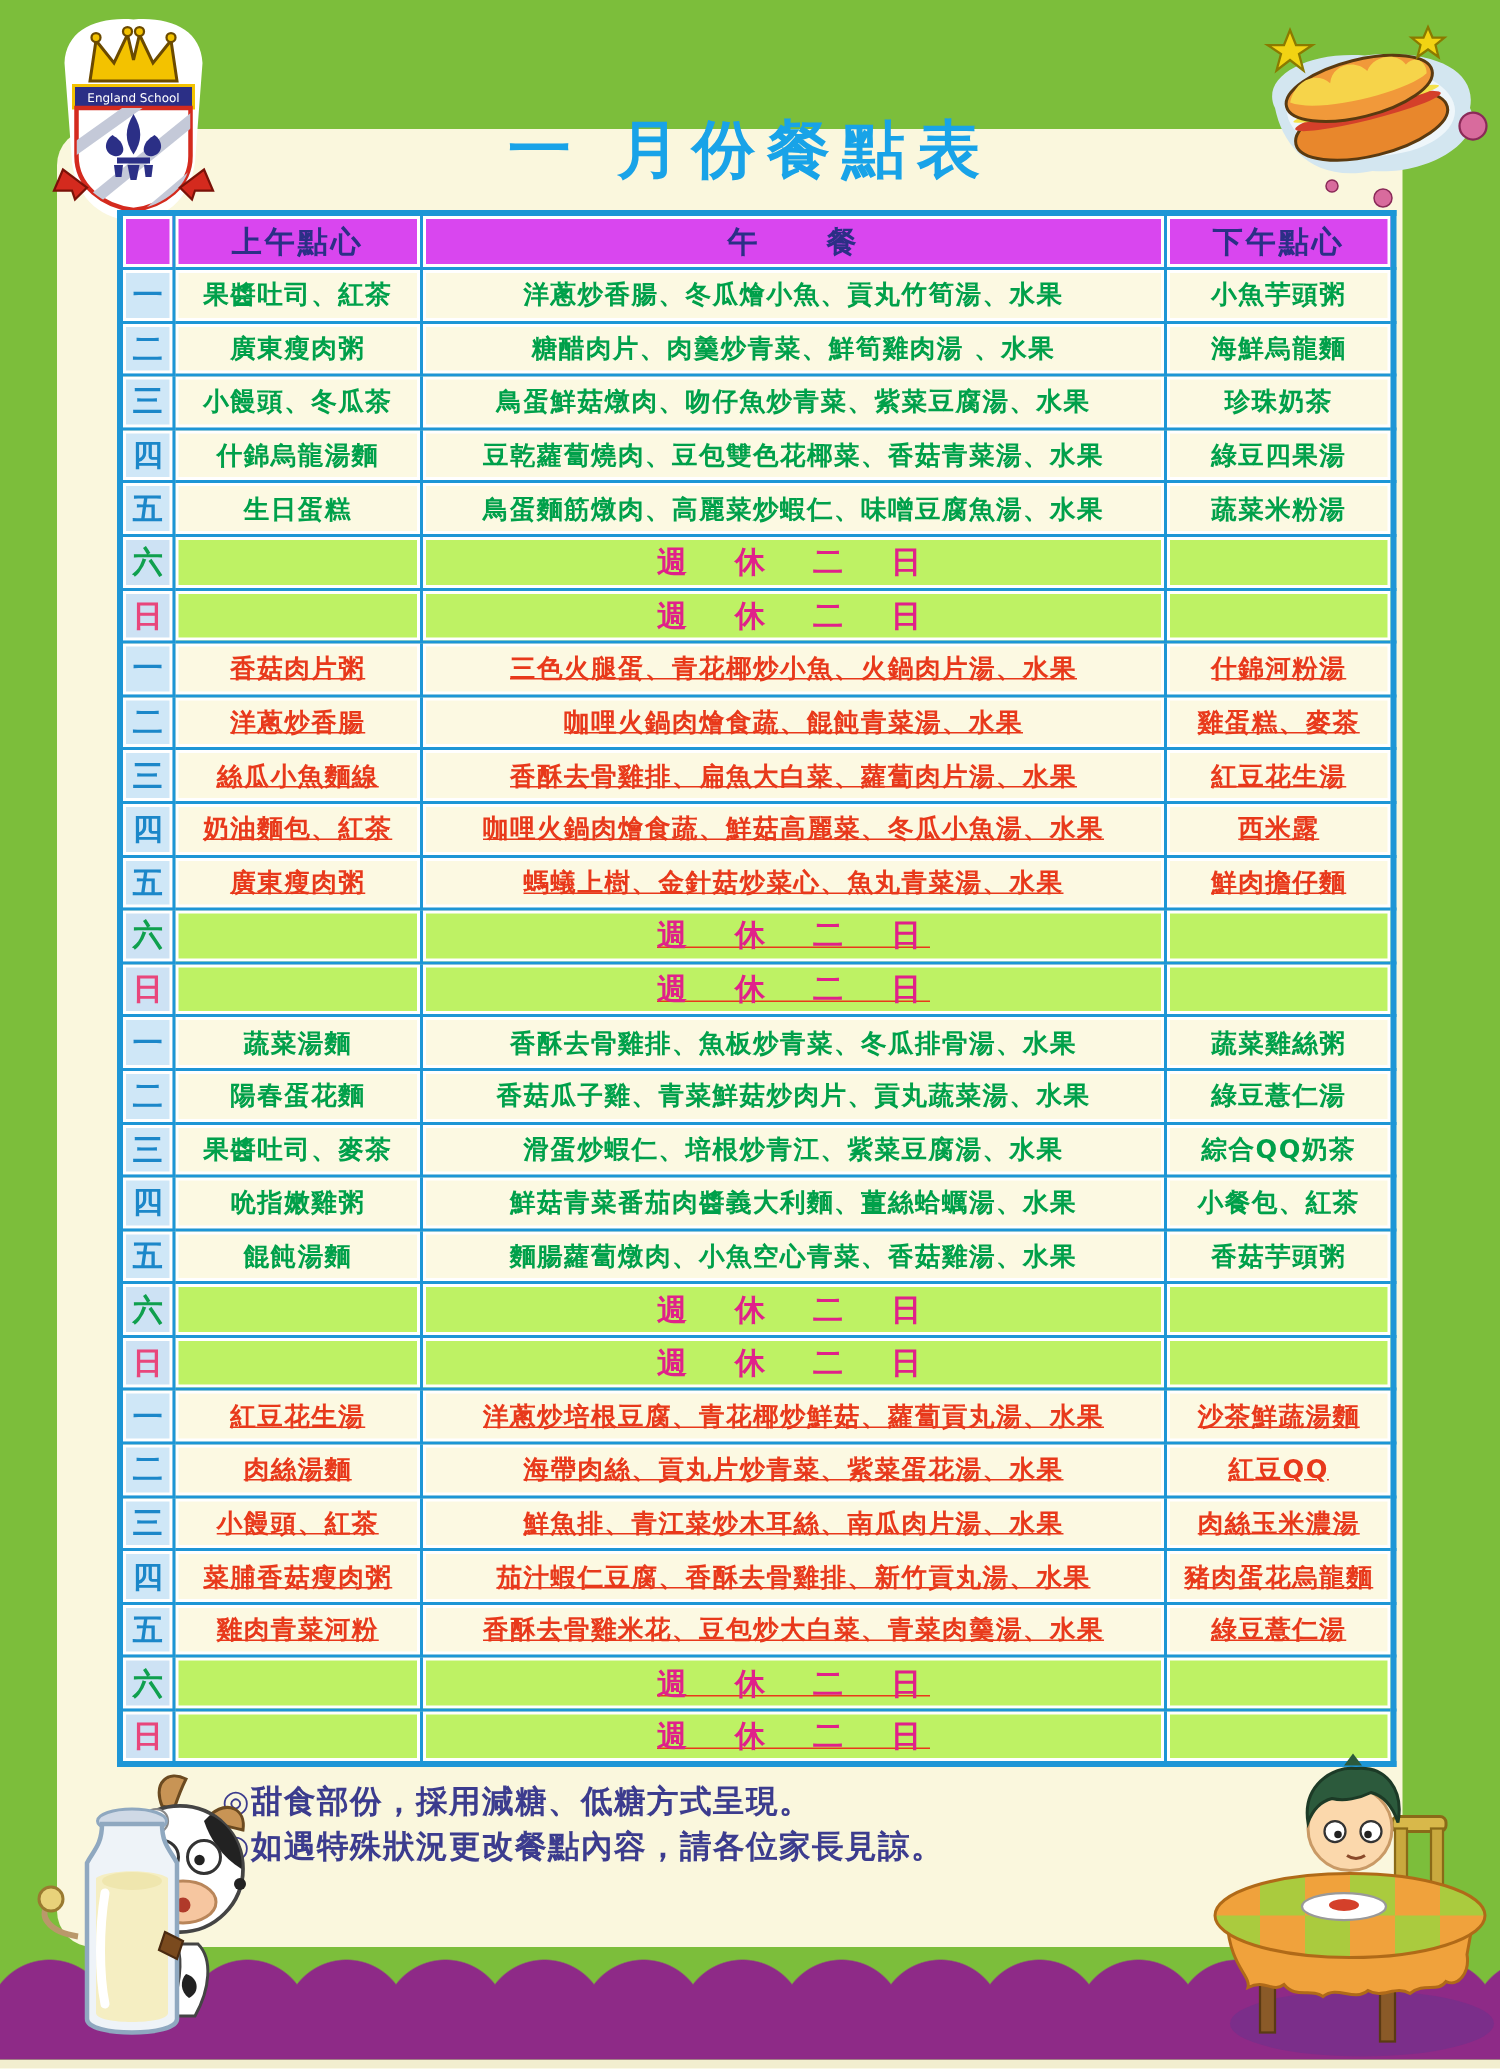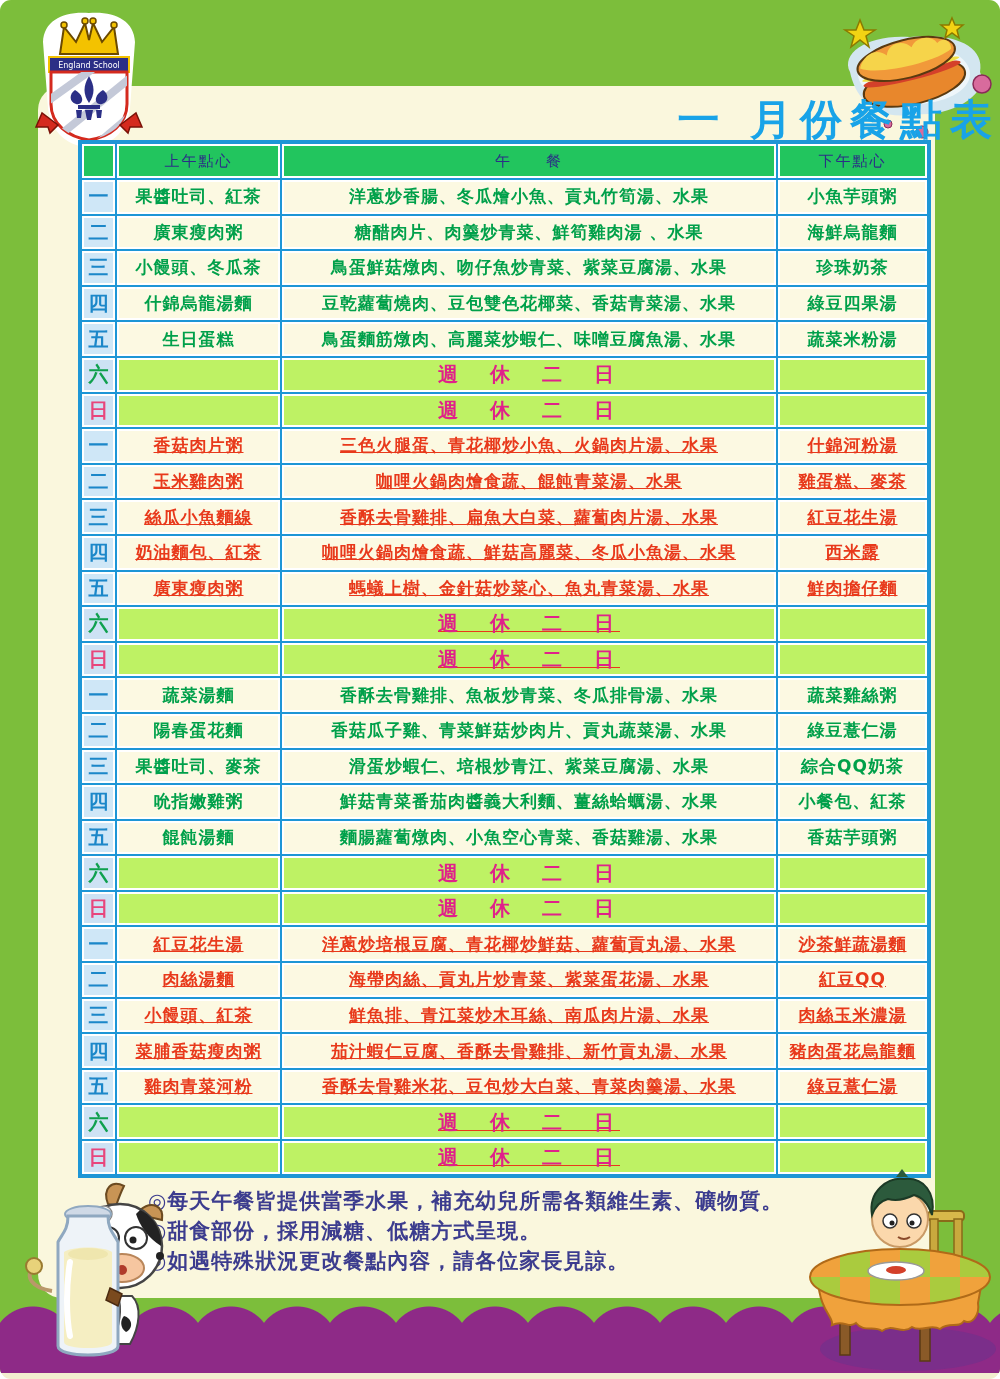--- a/index.html
+++ b/index.html
@@ -1,30 +1,30 @@
 <!DOCTYPE html>
 <html style="--title-blue: #18a3e8; --header-navy: #2b2f86; --menu-green: #00a04a; --menu-red: #e8391b; --weekend-pink: #e0218a; --note-indigo: #3c3c8e; --border-blue: #1d96d6;"><head>
 <meta charset="utf-8">
 <style>
   html,body{margin:0;padding:0;}
   body{font-family:"DejaVu Sans",sans-serif;}
-  .page{position:relative;width:1000px;height:1379px;background:#f2eecf;overflow:hidden;border-radius:11px;}
+  .page{position:relative;width:1000px;height:1379px;background:#f2eecf;overflow:hidden;}
   .bg-green{position:absolute;left:0;top:0;width:1000px;height:1373px;background:#7cbe3b;}
   .panel{position:absolute;left:38px;top:86px;width:897px;height:1212px;background:#faf7dd;border-radius:24px;}
-  .page-title{position:absolute;left:0;top:92px;width:1000px;text-align:right;
+  .page-title{position:absolute;left:0;top:72px;width:1000px;text-align:center;
     font-size:42px;font-weight:bold;letter-spacing:8px;color:var(--title-blue,#18a3e8);}
   
   .menu-table{position:absolute;left:78px;top:140px;width:849px;height:1036px;
     border-collapse:collapse;table-layout:fixed;border:4px solid var(--border-blue,#1d96d6);}
   .menu-table th,.menu-table td{border:2px solid var(--border-blue,#1d96d6);
     box-shadow:inset 0 0 0 2px #ffffff;padding:0;text-align:center;vertical-align:middle;
     overflow:hidden;white-space:nowrap;}
   .menu-table thead tr{height:37px;}
   .menu-table tbody tr{height:35.6px;}
-  .menu-table th{background:#22c55e;color:var(--header-navy,#2b2f86);font-size:15px;font-weight:normal;letter-spacing:2px;}
+  .menu-table th{background:#d946ef;color:var(--header-navy,#2b2f86);font-size:20px;font-weight:bold;letter-spacing:2px;}
   td.day-cell{background:#cfe7f7;font-size:20px;font-weight:bold;}
   td.food-cell{background:#fcf9e2;font-size:17px;font-weight:bold;letter-spacing:1px;}
   tr.weekend-row td{background:#bef264;}
   tr.weekend-row td.day-cell{background:#cde2f4;}
   .week-green td.food-cell{color:var(--menu-green,#00a04a);}
   .week-red td.food-cell{color:var(--menu-red,#e8391b);text-decoration:underline;}
   .weekend-label{color:var(--weekend-pink,#e0218a);font-size:20px;font-weight:bold;letter-spacing:6px;}
   .day-weekday{color:#1b87c9;}
   .day-sat{color:#0fa04e;}
   .day-sun{color:#e8467c;}
@@ -160,21 +160,21 @@
           <td class="food-cell"></td>
         </tr>
         <tr class="week-red">
           <td class="day-cell"><span class="day-weekday">一</span></td>
           <td class="food-cell">香菇肉片粥</td>
           <td class="food-cell">三色火腿蛋、青花椰炒小魚、火鍋肉片湯、水果</td>
           <td class="food-cell">什錦河粉湯</td>
         </tr>
         <tr class="week-red">
           <td class="day-cell"><span class="day-weekday">二</span></td>
-          <td class="food-cell">玉米雞肉粥</td>
+          <td class="food-cell">洋蔥炒香腸</td>
           <td class="food-cell">咖哩火鍋肉燴食蔬、餛飩青菜湯、水果</td>
           <td class="food-cell">雞蛋糕、麥茶</td>
         </tr>
         <tr class="week-red">
           <td class="day-cell"><span class="day-weekday">三</span></td>
           <td class="food-cell">絲瓜小魚麵線</td>
           <td class="food-cell">香酥去骨雞排、扁魚大白菜、蘿蔔肉片湯、水果</td>
           <td class="food-cell">紅豆花生湯</td>
         </tr>
         <tr class="week-red">
@@ -282,21 +282,20 @@
         <tr class="week-red weekend-row">
           <td class="day-cell"><span class="day-sun">日</span></td>
           <td class="food-cell"></td>
           <td class="food-cell"><span class="weekend-label">週　休　二　日</span></td>
           <td class="food-cell"></td>
         </tr>
       </tbody>
   </table>
 
   <div class="notes">
-      <div>◎每天午餐皆提供當季水果，補充幼兒所需各類維生素、礦物質。</div>
       <div>◎甜食部份，採用減糖、低糖方式呈現。</div>
       <div>◎如遇特殊狀況更改餐點內容，請各位家長見諒。</div>
     </div>
 
   <div class="scallop-band"></div>
 
   <svg class="deco" style="left:12px;bottom:8px;" width="165" height="195" viewBox="0 0 165 195">
     <path d="M40,115 C20,112 12,100 22,92" fill="none" stroke="#b9986a" stroke-width="4"></path>
     <circle cx="22" cy="90" r="8" fill="#e8d27a" stroke="#9a7a30" stroke-width="2"></circle>
     <g>

